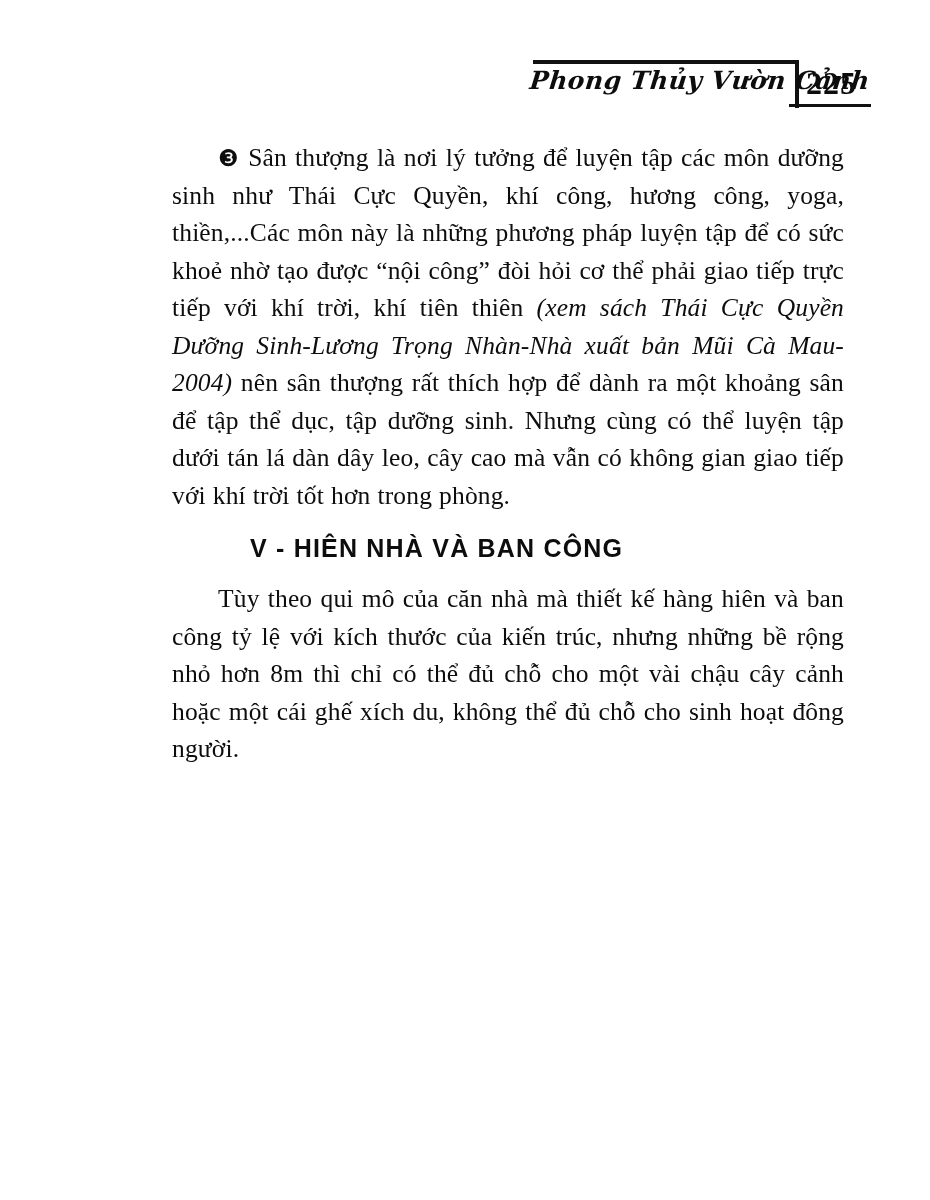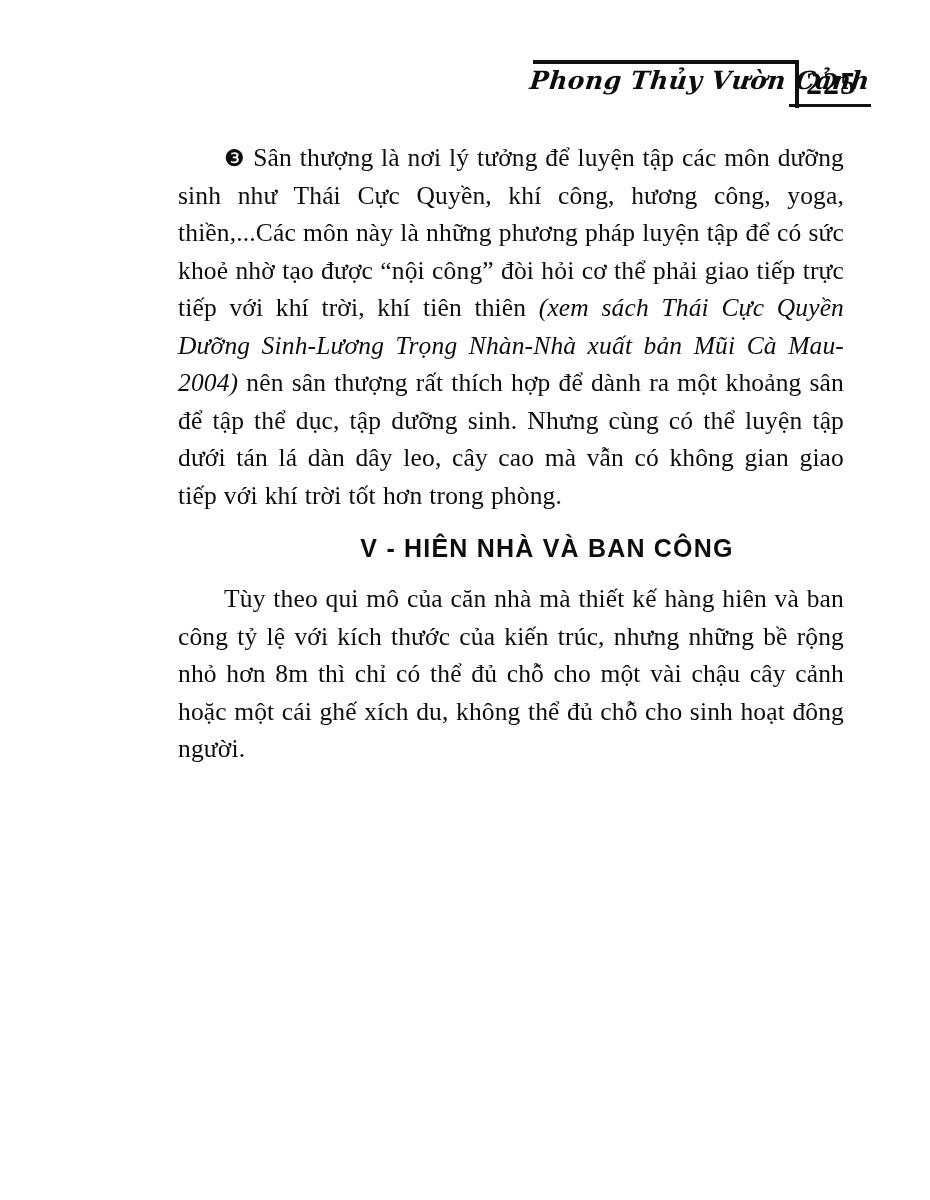--- a/index.html
+++ b/index.html
@@ -97,39 +97,38 @@
     text-align: justify;
     text-justify: inter-word;
     letter-spacing: 0.15px;
     word-spacing: 0.5px;
   }
   p.para.indent {
     text-indent: 46px;
   }
   p.gap {
     margin-top: 13px;
-    margin-left: 6px;
   }
   .marker {
     font-family: "DejaVu Sans", sans-serif;
     font-size: 23px;
     line-height: 1;
   }
   .italic-cite {
     font-style: italic;
   }
   h2.section-heading {
     margin: 16px 0 8px 0;
     padding-left: 78px;
     font-family: "Liberation Sans", "DejaVu Sans", sans-serif;
     font-size: 25px;
     font-weight: bold;
     letter-spacing: 1.2px;
     line-height: 37px;
-    text-align: center;
+    text-align: left;
   }
 </style>
 </head>
 <body>
 
 <div class="page">
 
   <div class="header">
     <div class="header-rule-top"></div>
     <div class="header-rule-vert"></div>

